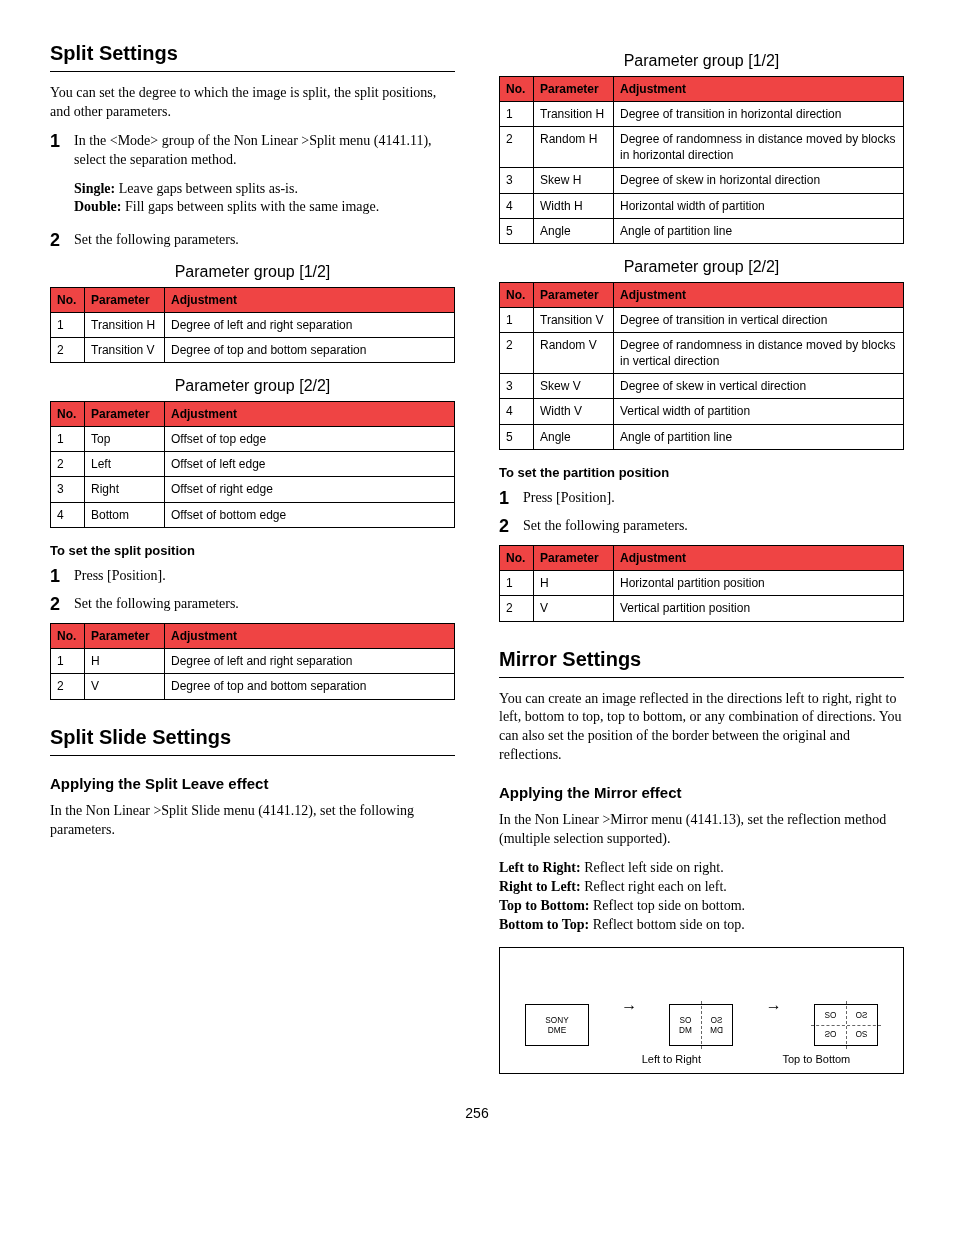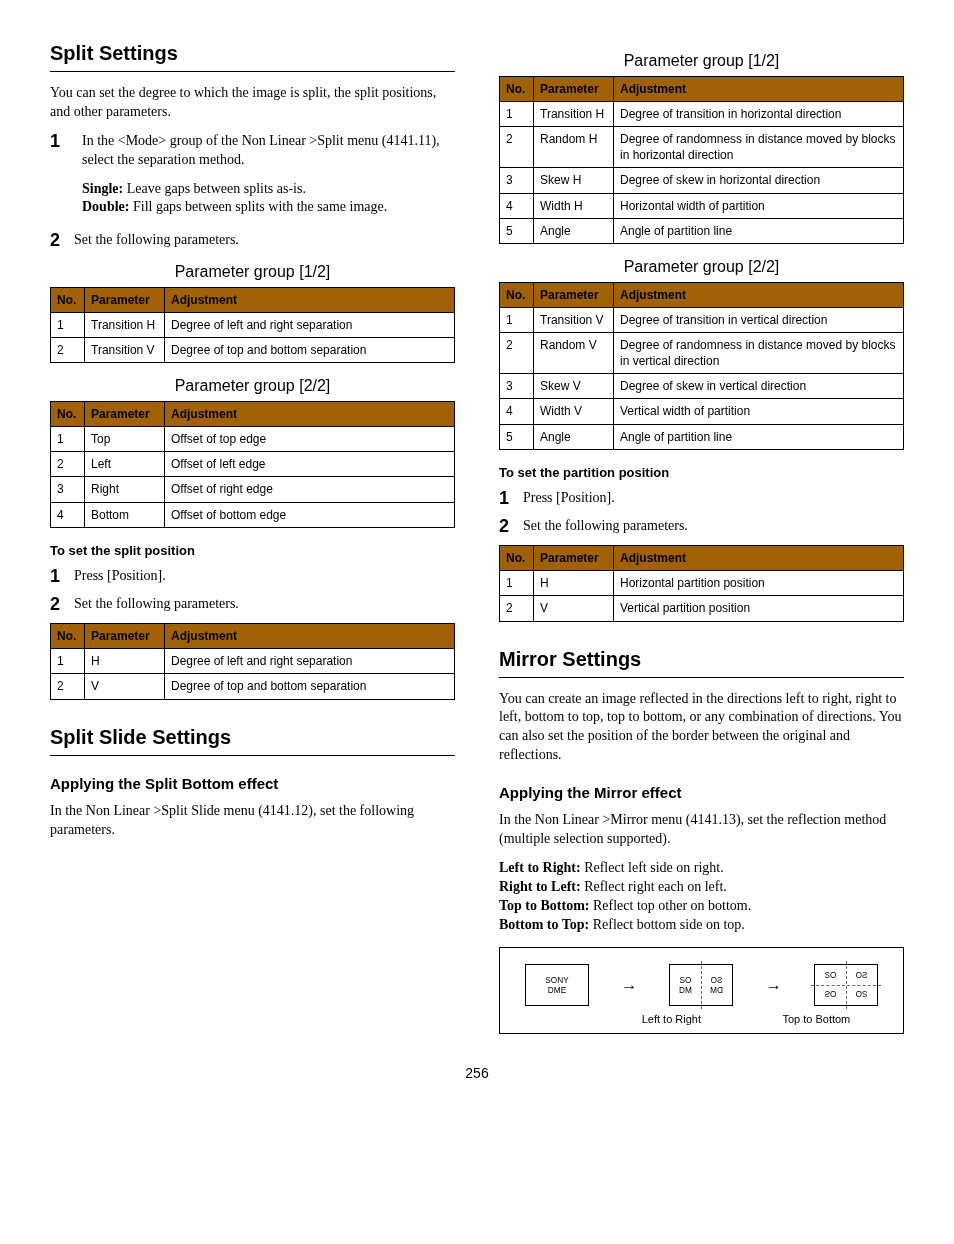--- a/index.html
+++ b/index.html
@@ -52,30 +52,30 @@
     font-size: 18px;
     width: 24px;
     flex-shrink: 0;
     line-height: 1.1;
   }
   .step-body {
     flex: 1;
     font-family: Georgia, "Times New Roman", serif;
     font-size: 14px;
   }
-  .step-body .line { margin-bottom: 6px; margin-left: 8px; }
+  .step-body .line { margin-bottom: 6px; }
   .step-body b { font-family: Georgia, "Times New Roman", serif; }
   table.param {
     border-collapse: collapse;
     width: 100%;
     margin: 4px 0 12px 0;
     font-size: 12px;
   }
   table.param th {
-    background: #a16207;
+    background: #ef4444;
     font-weight: bold;
     text-align: left;
     border: 1px solid #000;
     padding: 4px 6px;
   }
   table.param td {
     border: 1px solid #000;
     padding: 4px 6px;
     vertical-align: top;
   }
@@ -106,20 +106,21 @@
     border: 1px solid #000;
     width: 62px;
     height: 40px;
     display: flex;
     align-items: center;
     justify-content: center;
     position: relative;
     font-size: 7px;
     text-align: center;
     line-height: 1.1;
+    margin-top: 40px;
   }
   .mbox.split-v::before {
     content: "";
     position: absolute;
     left: 50%;
     top: -4px;
     bottom: -4px;
     border-left: 1px dashed #666;
   }
   .mbox.split-h::before {
@@ -267,21 +268,21 @@
           </tr>
       <tr>
             <td>2</td>
             <td>V</td>
             <td>Degree of top and bottom separation</td>
           </tr>
     </tbody>
       </table>
 
     <h2 class="section" style="margin-top:24px">Split Slide Settings</h2>
-    <h3 class="sub">Applying the Split Bottom effect</h3>
+    <h3 class="sub">Applying the Split Leave effect</h3>
     <p>In the Non Linear &gt;Split Slide menu (4141.12), set the following parameters.</p>
   </div>
 
   <div class="col">
     <div class="table-caption">Parameter group [1/2]</div>
     <table class="param">
       <colgroup>
           <col class="no">
           <col class="par">
           <col>
@@ -396,21 +397,21 @@
     </tbody>
       </table>
 
     <h2 class="section" style="margin-top:24px">Mirror Settings</h2>
     <p>You can create an image reflected in the directions left to right, right to left, bottom to top, top to bottom, or any combination of directions. You can also set the position of the border between the original and reflections.</p>
     <h3 class="sub">Applying the Mirror effect</h3>
     <p>In the Non Linear &gt;Mirror menu (4141.13), set the reflection method (multiple selection supported).</p>
     <p style="font-family:Georgia,serif;">
       <b>Left to Right:</b><span> Reflect left side on right.</span><br>
       <b>Right to Left:</b><span> Reflect right each on left.</span><br>
-      <b>Top to Bottom:</b><span> Reflect top other on bottom.</span><br>
+      <b>Top to Bottom:</b><span> Reflect top side on bottom.</span><br>
       <b>Bottom to Top:</b><span> Reflect bottom side on top.</span>
     </p>
 
     <div class="mirror-diagram">
       <div class="mirror-row">
         <div class="mbox">
           <svg class="mirrorable" viewBox="0 0 60 40">
               <text x="30" y="18" text-anchor="middle">SONY</text>
               <text x="30" y="28" text-anchor="middle">DME</text>
             </svg>

